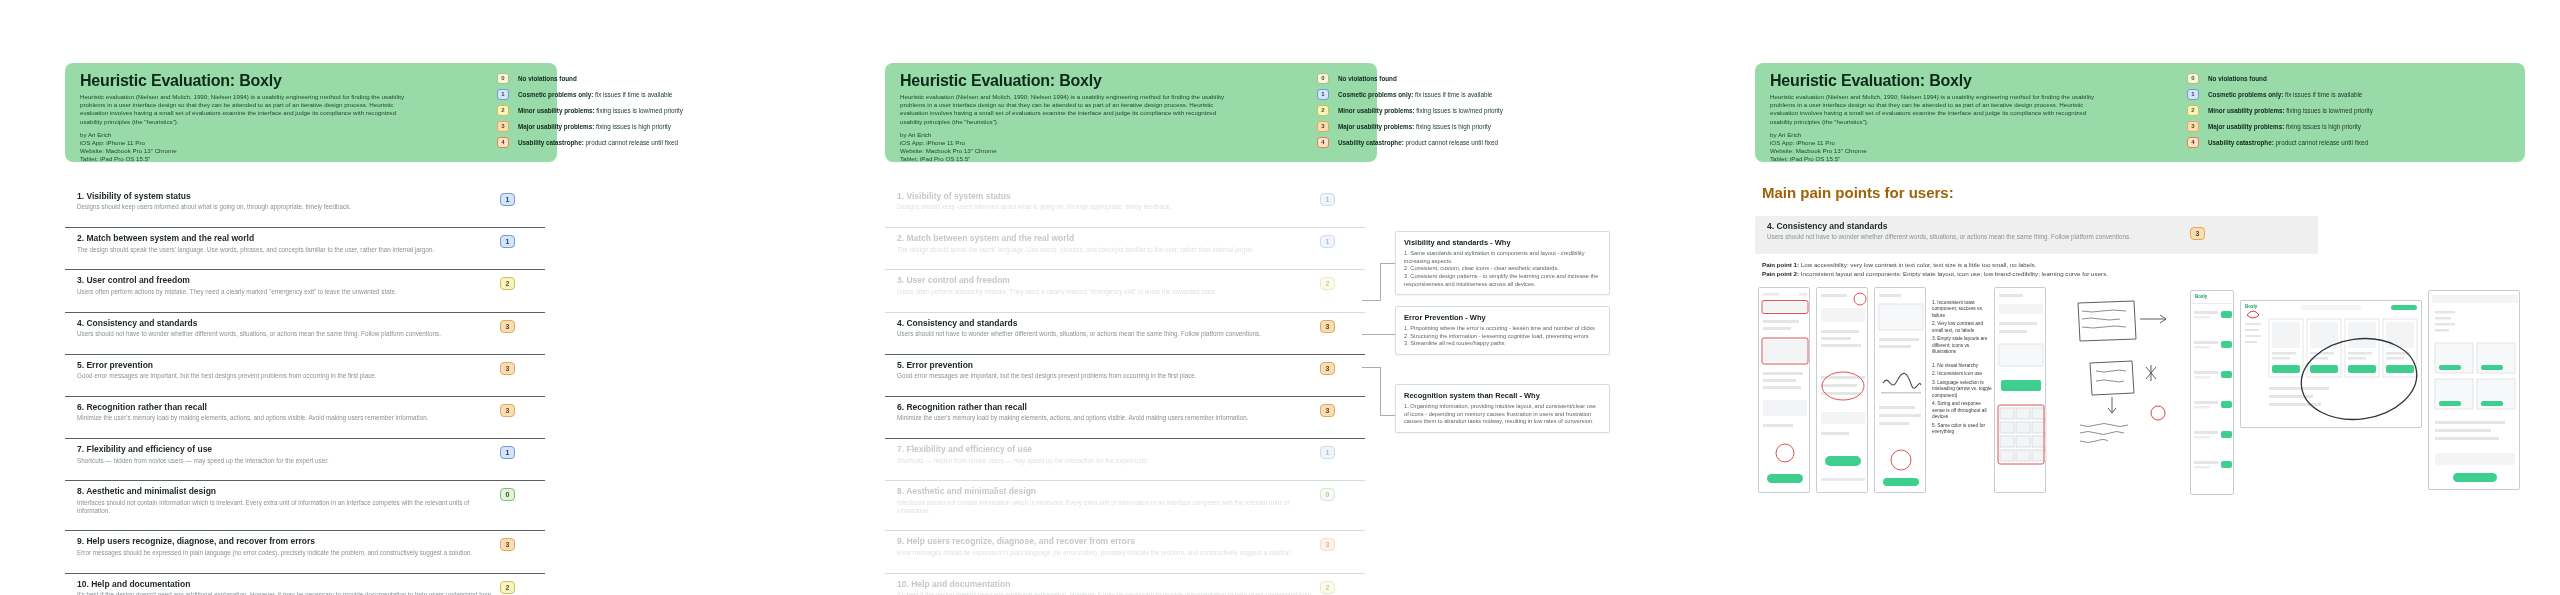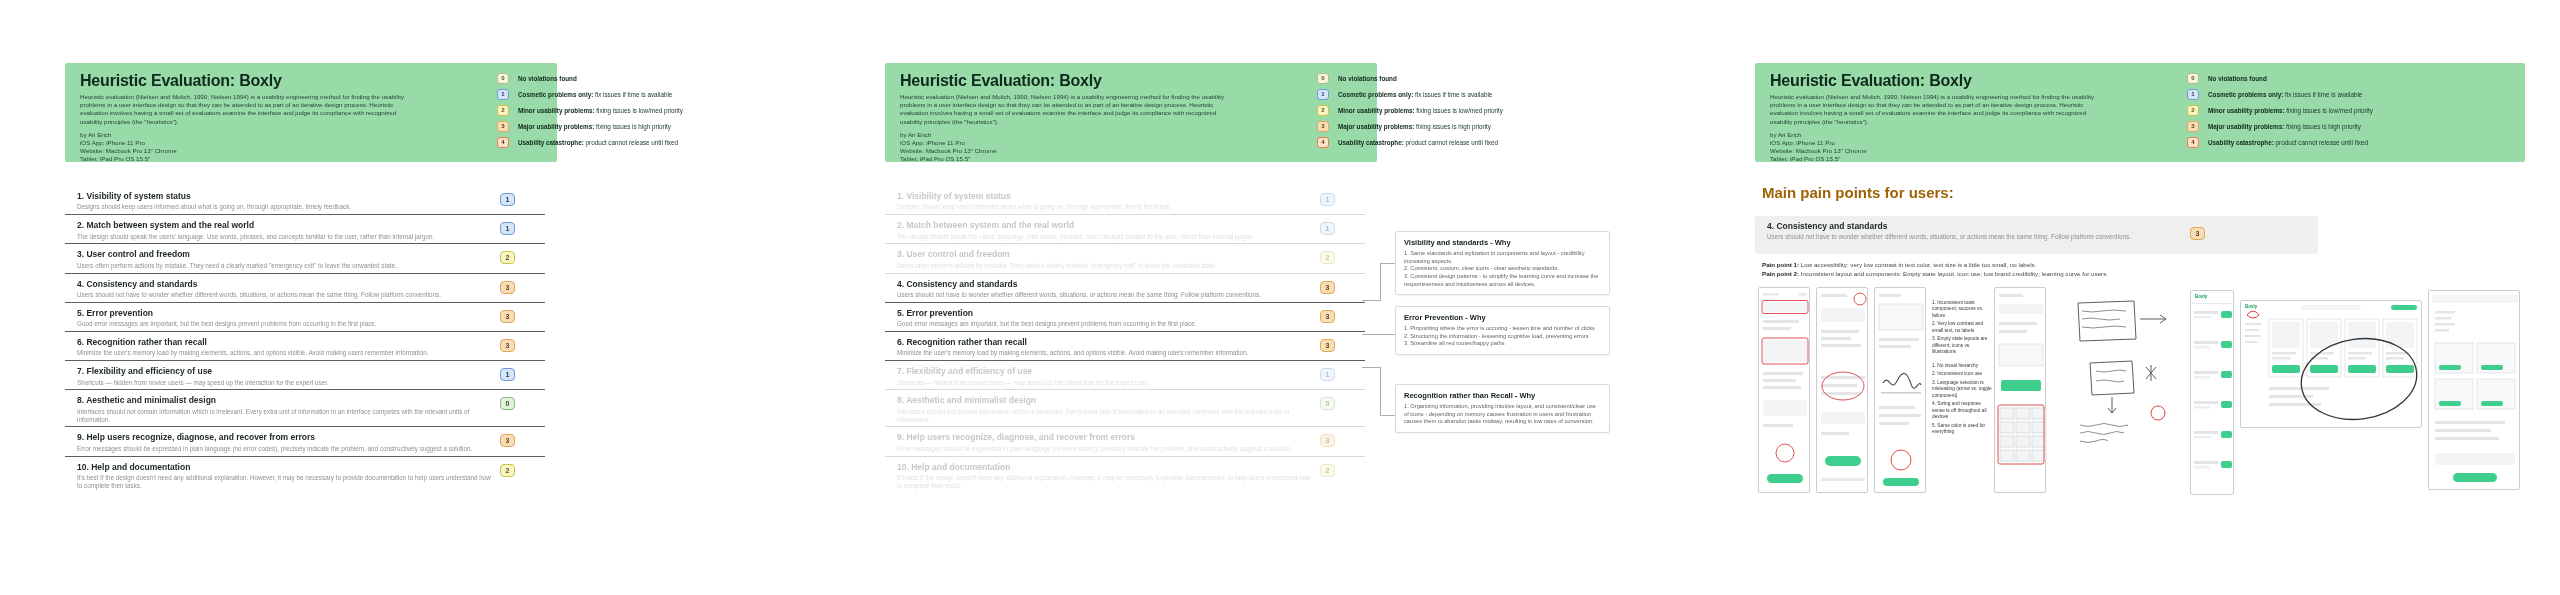--- a/index.html
+++ b/index.html
@@ -1,42 +1,42 @@
 <!DOCTYPE html>
 <html><head>
 <meta charset="utf-8">
 <style>
   *{margin:0;padding:0;box-sizing:border-box}
   html,body{background:#ffffff}
   body{width:2560px;height:595px;font-family:"Liberation Sans",sans-serif;-webkit-font-smoothing:antialiased}
   .canvas{position:relative;width:2560px;height:595px;background:#ffffff;overflow:hidden}
   .board{position:absolute;top:0}
   
-  .ph{position:absolute;top:63px;left:0;height:99px;background:#98DBA8;border-radius:2px;padding:9px 16px 0 15px}
+  .ph{position:absolute;top:63px;left:0;height:99px;background:#98DBA8;border-radius:8px;padding:9px 16px 0 15px}
   .ph-title{font-size:16px;font-weight:bold;color:#0E2A1C;letter-spacing:-.2px;margin-bottom:3px}
   .ph-desc{width:335px;font-size:6.2px;line-height:1.32;color:#234434}
   .ph-meta{margin-top:5px;font-size:6.2px;line-height:1.32;color:#234434}
   
   .legend{position:absolute;left:432px;top:7px;white-space:nowrap}
   .lg-row{display:flex;align-items:center;gap:9px;height:16px}
   .lg-label{font-size:6.3px;color:#1B3527}
   .lg-label b{color:#10271A}
   
   .badge{display:inline-flex;align-items:center;justify-content:center;border-radius:3px;border:1px solid;font-weight:bold;background:#fff}
   .lg-badge{width:12px;height:11px;font-size:6px;flex:none}
   .list-badge{position:absolute;left:435px;top:7px;width:15px;height:13px;font-size:7px;border-radius:4px}
   .s0{background:#E3F3DB;border-color:#7FBE78;color:#2F4E2D}
   .s1{background:#D6E4F8;border-color:#6F9BD8;color:#27405F}
   .s2{background:#F8F5C2;border-color:#CEC24E;color:#5C531B}
   .s3{background:#F9DDB5;border-color:#E3A85A;color:#5F431D}
   .s4{background:#FBE2C8;border-color:#EA7F4B;color:#5F2F16}
   .cream{background:#F6F6D9;border-color:#B4BA88;color:#4C4F33}
   
   .hlist{position:absolute;top:186px;left:0;width:480px}
-  .h-item{position:relative;padding:6px 0 3px 12px;border-bottom:1px solid #5A5F63}
+  .h-item{position:relative;padding:6px 0 16px 12px;border-bottom:1px solid #5A5F63}
   .h-item:last-child{border-bottom:none}
   .h-title{font-size:8.5px;font-weight:bold;color:#212B25;line-height:1.1}
   .h-desc{width:420px;font-size:6.3px;color:#8B9196;line-height:1.25;margin-top:2px}
   .h-item.dim{border-bottom-color:#D8DBD9}
   .h-item.dim .h-title{color:#C3CAC5}
   .h-item.dim .h-desc{color:#DEE3DF}
   .h-item.dim .list-badge{opacity:.35}
   
   .callout{position:absolute;left:510px;width:215px;background:#fff;border:1px solid #D9DCDE;border-radius:2px;padding:6px 8px;box-shadow:0 1px 2px rgba(0,0,0,.05)}
   .callout-title{font-size:7.5px;font-weight:bold;color:#14201A;margin-bottom:3px}
@@ -252,21 +252,21 @@
       <div class="callout-line">2. Consistent, custom, clear icons - clear aesthetic standards.</div>
       <div class="callout-line">3. Consistent design patterns - to simplify the learning curve and increase the responsiveness and intuitiveness across all devices.</div>
     </div>
     <div class="callout" style="top:306px">
       <div class="callout-title">Error Prevention - Why</div>
       <div class="callout-line">1. Pinpointing where the error is occuring - lessen time and number of clicks</div>
       <div class="callout-line">2. Structuring the information - lessening cognitive load, preventing errors</div>
       <div class="callout-line">3. Streamline all red routes/happy paths</div>
     </div>
     <div class="callout" style="top:384px">
-      <div class="callout-title">Recognition rather than Recall - Why</div>
+      <div class="callout-title">Recognition system than Recall - Why</div>
       <div class="callout-line">1. Organizing information, providing intuitive layout, and consistent/clear use of icons - depending on memory causes frustration in users and frustration causes them to abandon tasks midway, resulting in low rates of conversion.</div>
     </div>
   </div>
 
   <div class="board" style="left:1755px;width:805px">
     <div class="ph" style="width:770px">
       <div class="ph-title">Heuristic Evaluation: Boxly</div>
       <div class="ph-desc">Heuristic evaluation (Nielsen and Molich, 1990; Nielsen 1994) is a usability engineering method for finding the usability problems in a user interface design so that they can be attended to as part of an iterative design process. Heuristic evaluation involves having a small set of evaluators examine the interface and judge its compliance with recognized usability principles (the "heuristics").</div>
       <div class="ph-meta">
         <div>by Ari Erich</div>

